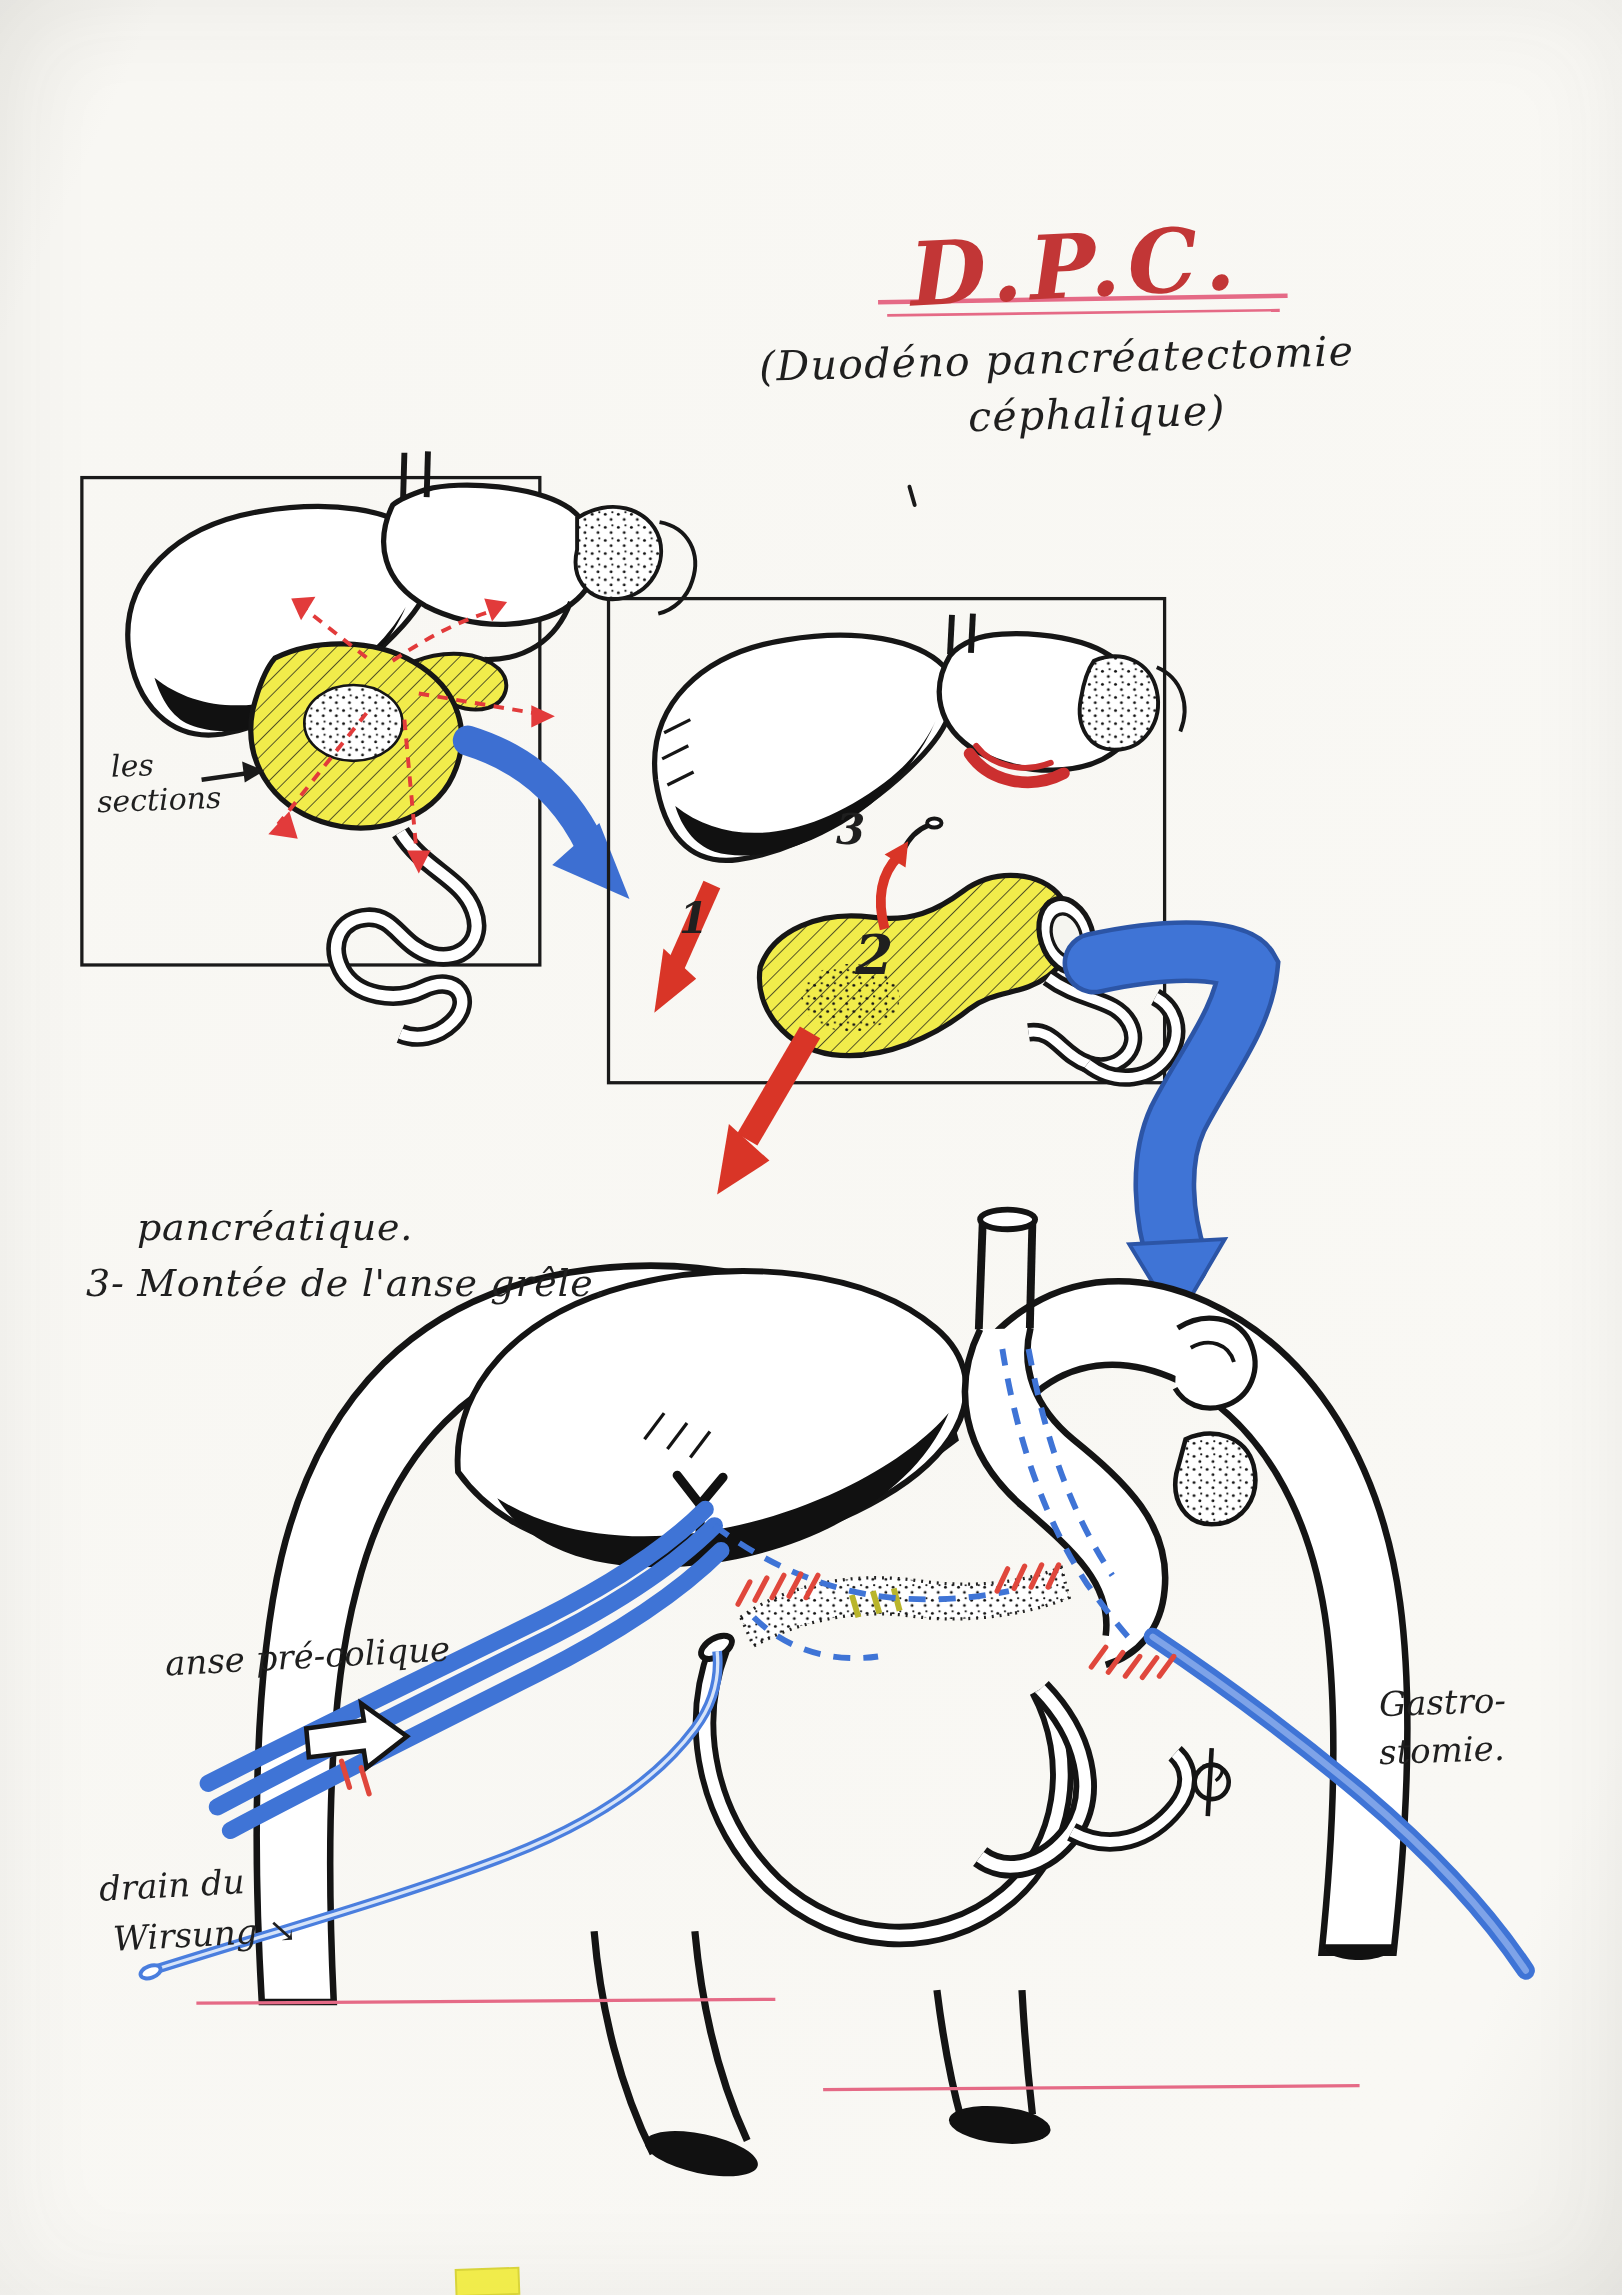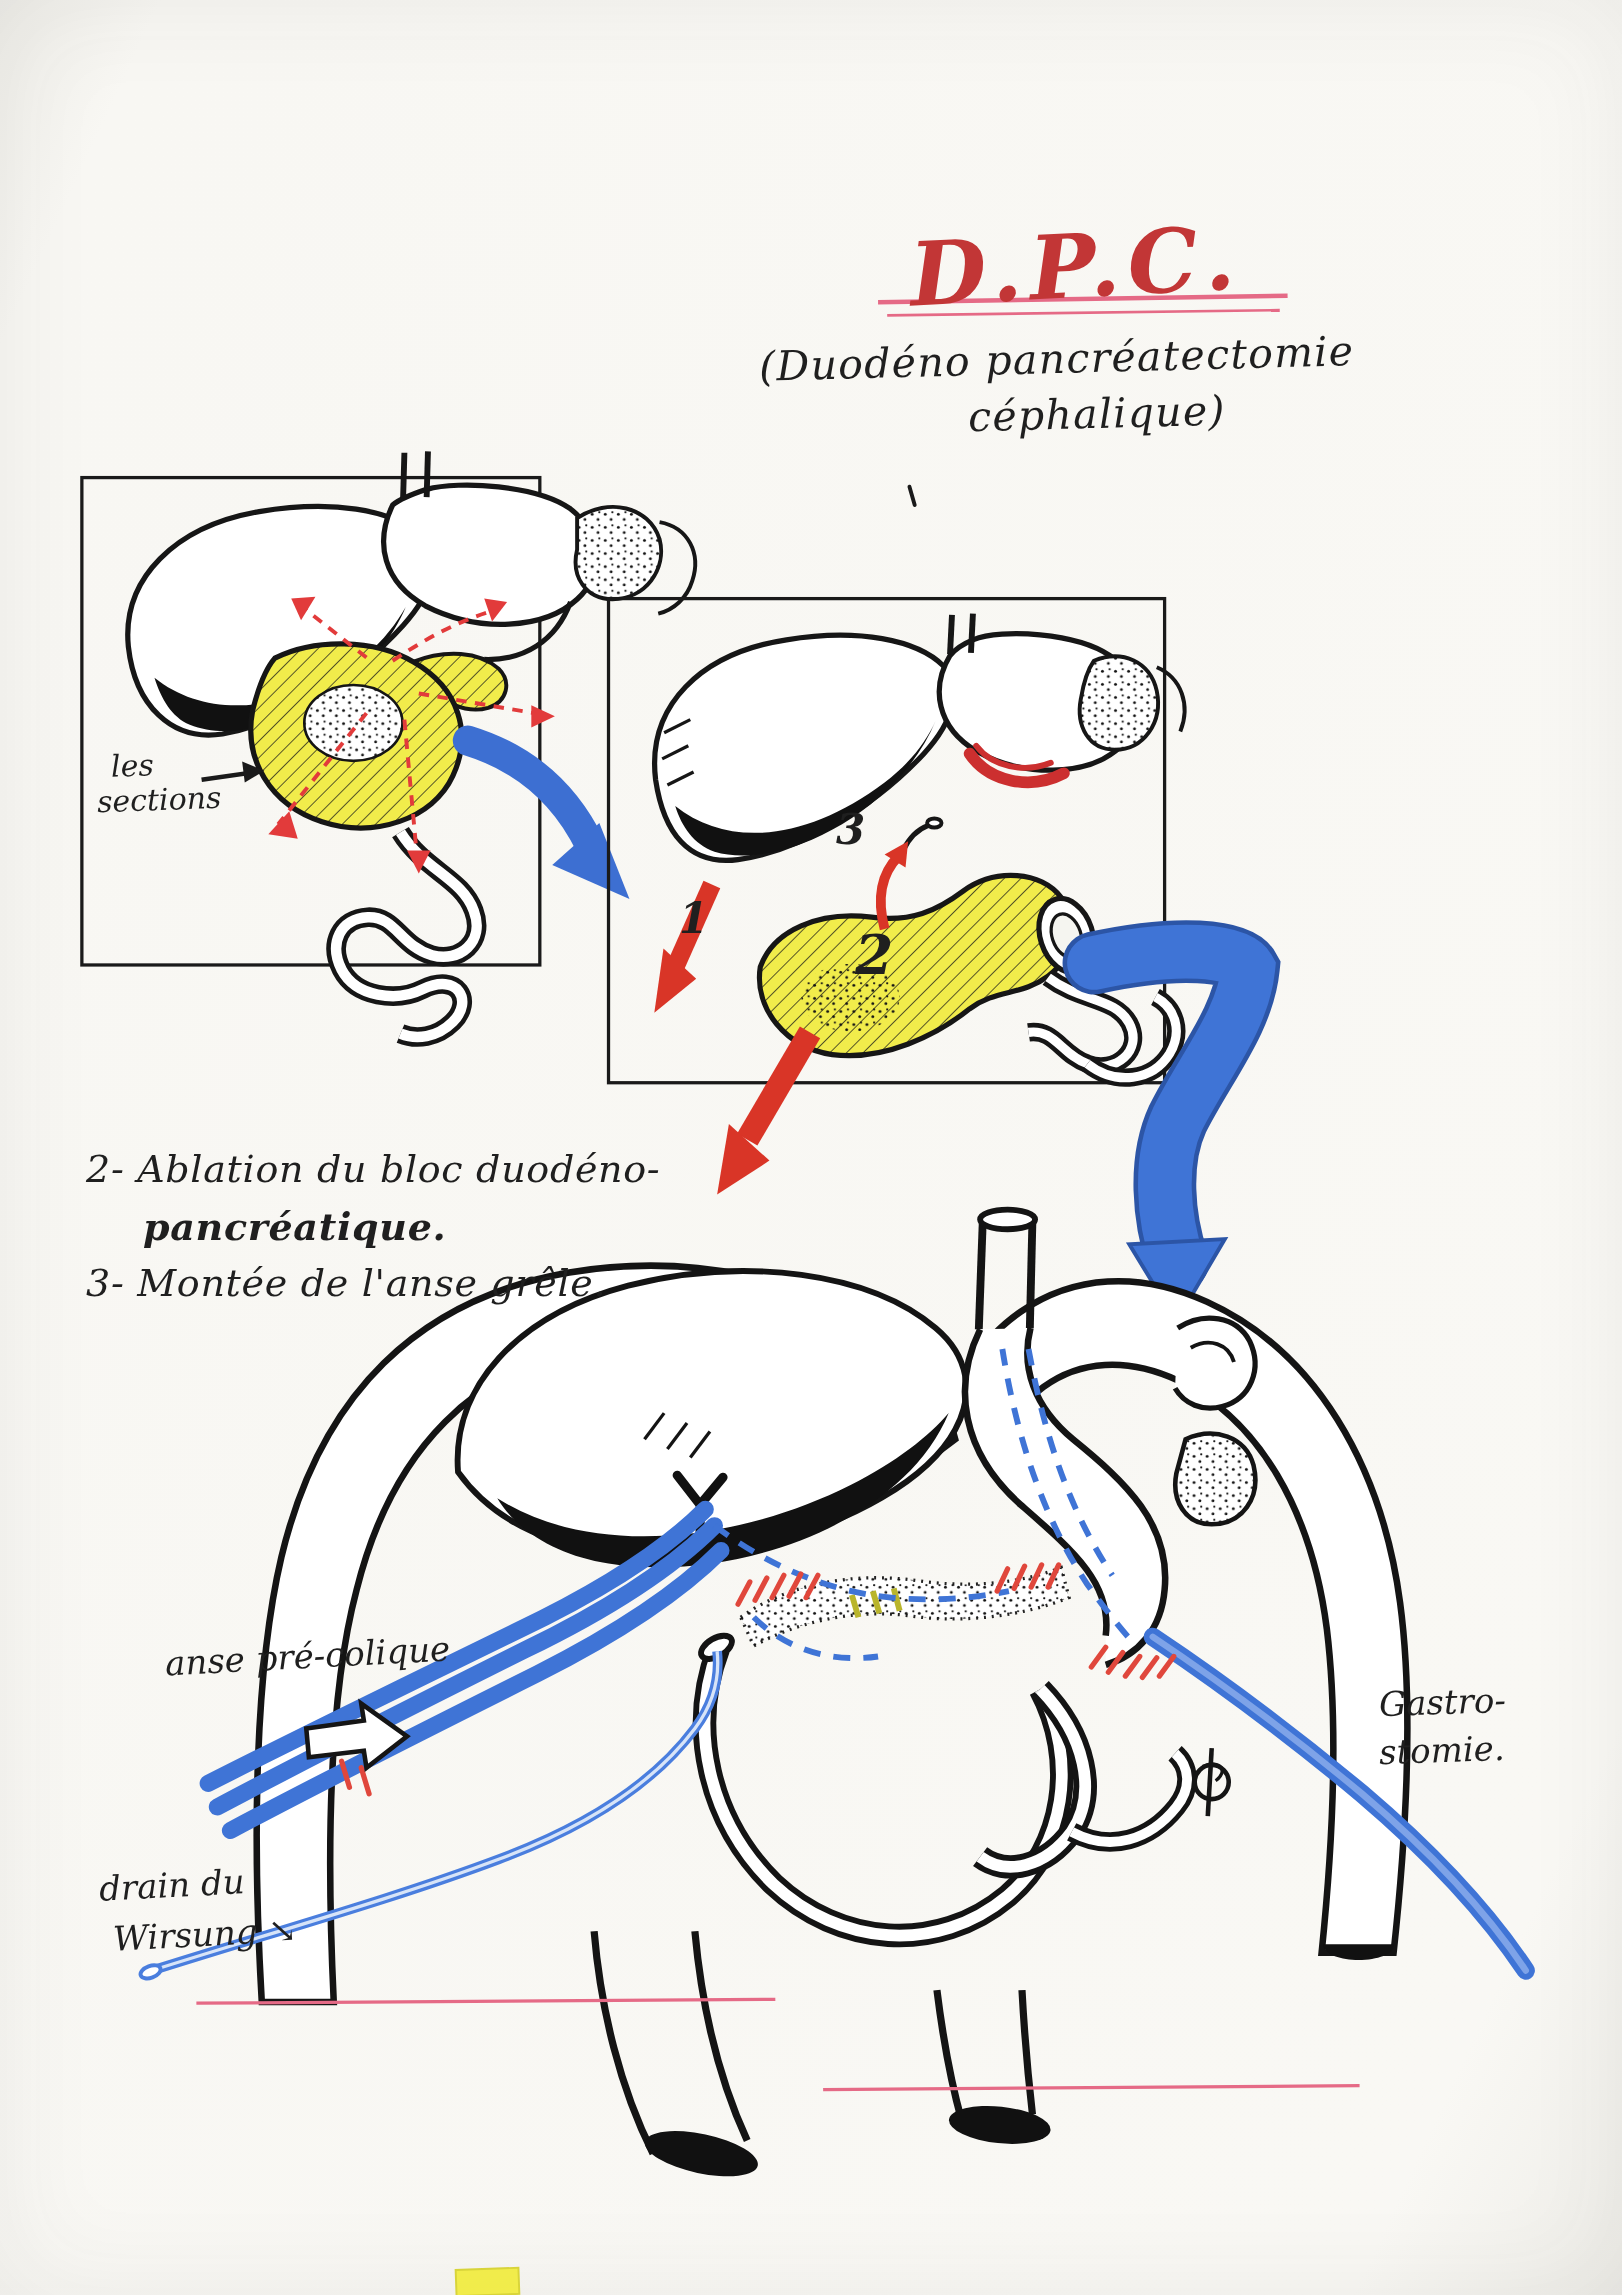--- a/index.html
+++ b/index.html
@@ -312,22 +312,21 @@
 <div class="hand subtitle" style="left:759px;top:339px;">(Duodéno pancréatectomie</div>
 <div class="hand subtitle" style="left:968px;top:394px;">céphalique)</div>
 
 <div class="hand small-label" style="left:111px;top:751px;transform:rotate(-2deg);">les</div>
 <div class="hand small-label" style="left:97px;top:785px;transform:rotate(-2deg);">sections</div>
 
 <div class="hand num" style="left:679px;top:898px;">1</div>
 <div class="hand num-big" style="left:855px;top:927px;">2</div>
 <div class="hand num" style="left:836px;top:809px;">3</div>
 
-<div class="hand legend-line" style="left:86px;top:1150px;">2- Ablation du bloc duodéno-</div>
-<div class="hand legend-line" style="left:143px;top:1208px;font-weight:bold;">pancréatique.</div>
+<div class="hand legend-line" style="left:137px;top:1208px;">pancréatique.</div>
 <div class="hand legend-line" style="left:86px;top:1264px;">3- Montée de l'anse grêle.</div>
 
 <div class="hand fig-label" style="left:165px;top:1639px;transform:rotate(-3deg);">anse pré-colique</div>
 
 <div class="hand fig-label" style="left:99px;top:1868px;transform:rotate(-3deg);">drain du</div>
 <div class="hand fig-label" style="left:113px;top:1917px;transform:rotate(-3deg);">
   <span>Wirsung</span>
   <span style="font-style:normal;">↘</span>
 </div>
 

